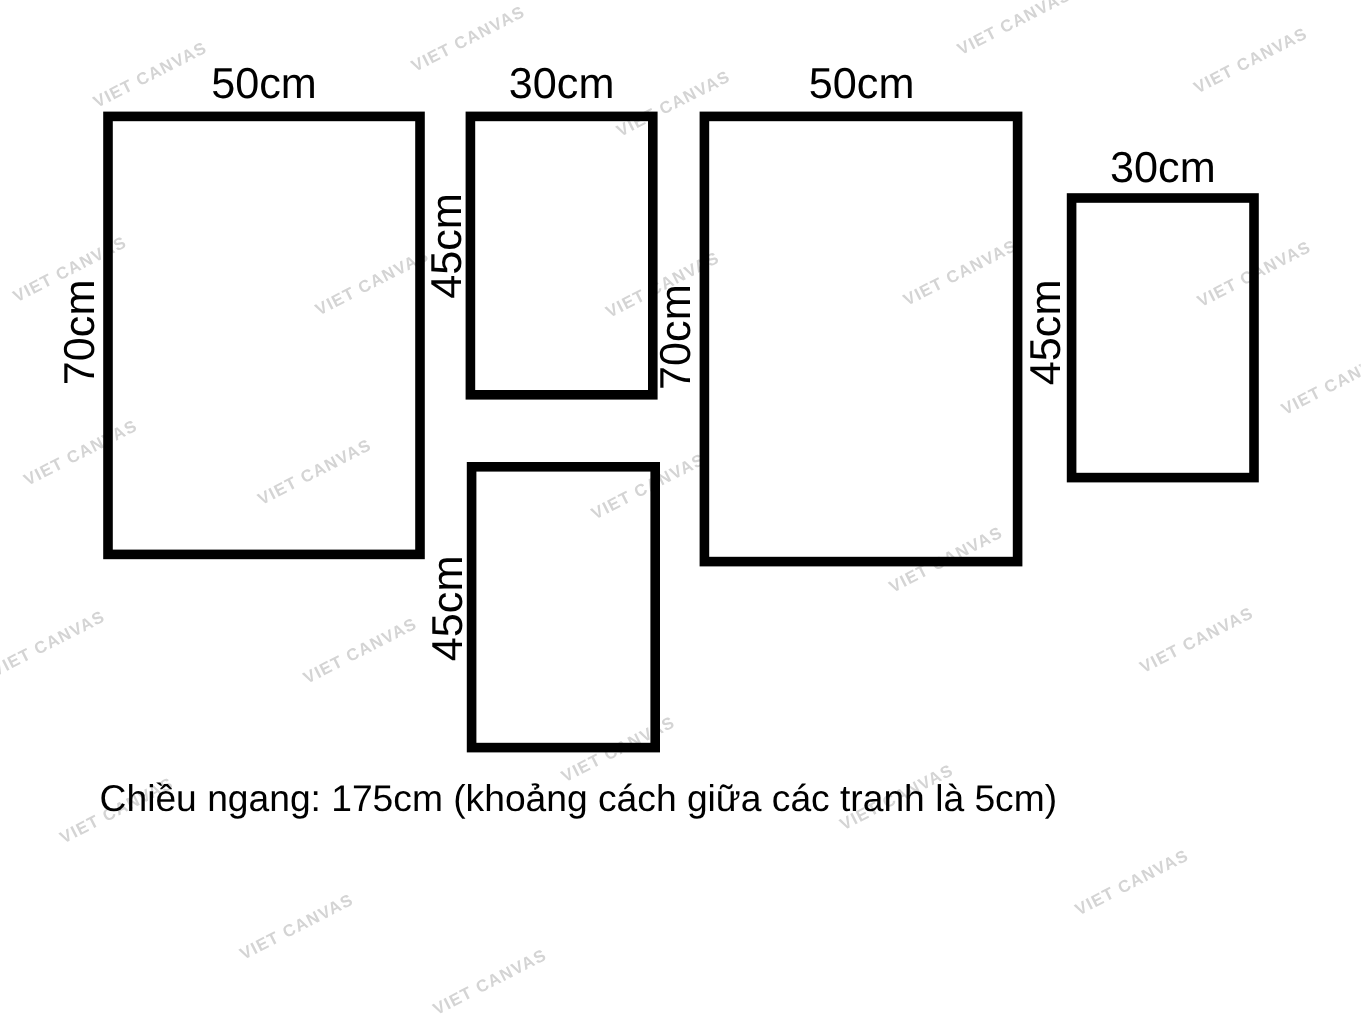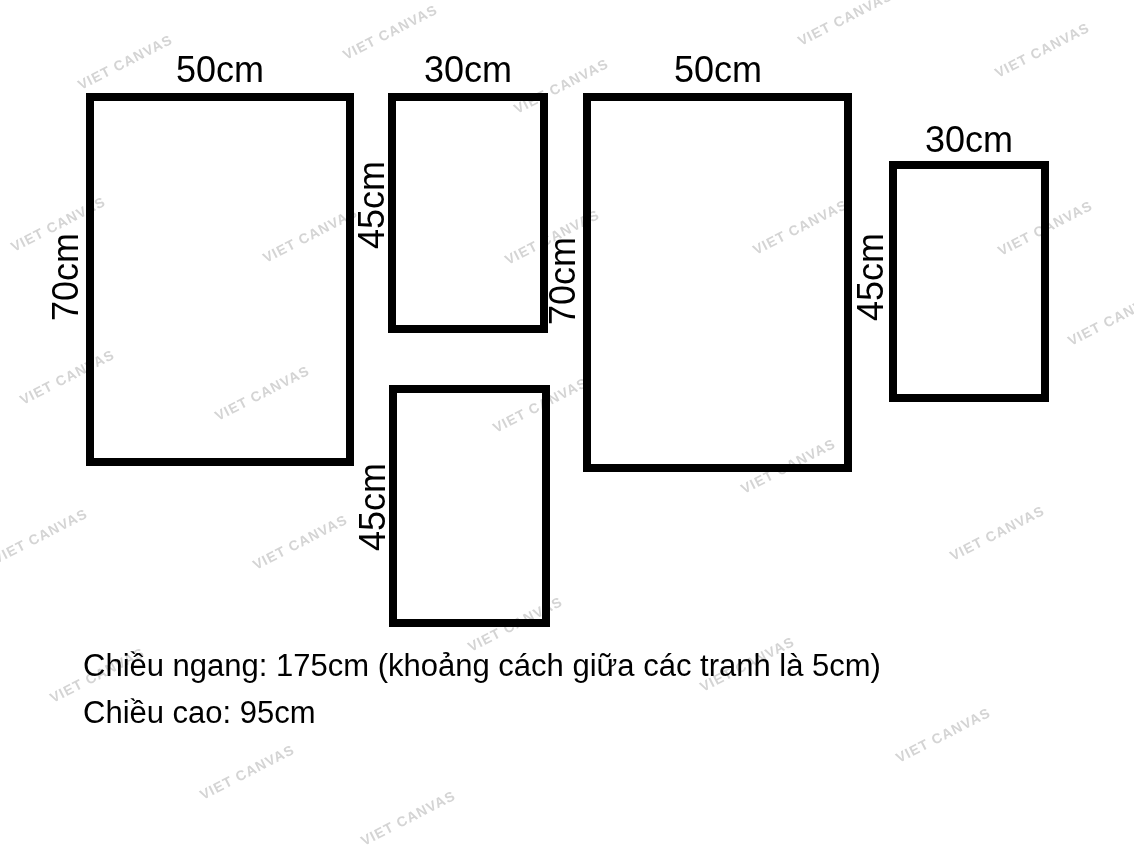--- a/index.html
+++ b/index.html
@@ -86,16 +86,15 @@
   <span class="dim top t4">30cm</span>
 
   <span class="dim side s1">70cm</span>
   <span class="dim side s2">45cm</span>
   <span class="dim side s3">70cm</span>
   <span class="dim side s4">45cm</span>
   <span class="dim side s5">45cm</span>
 
   <div class="notes">
     <div>Chiều ngang: 175cm (khoảng cách giữa các tranh là 5cm)</div>
-    <div>Chiều cao: 95cm</div>
   </div>
 
 </div>
 
 </body></html>

